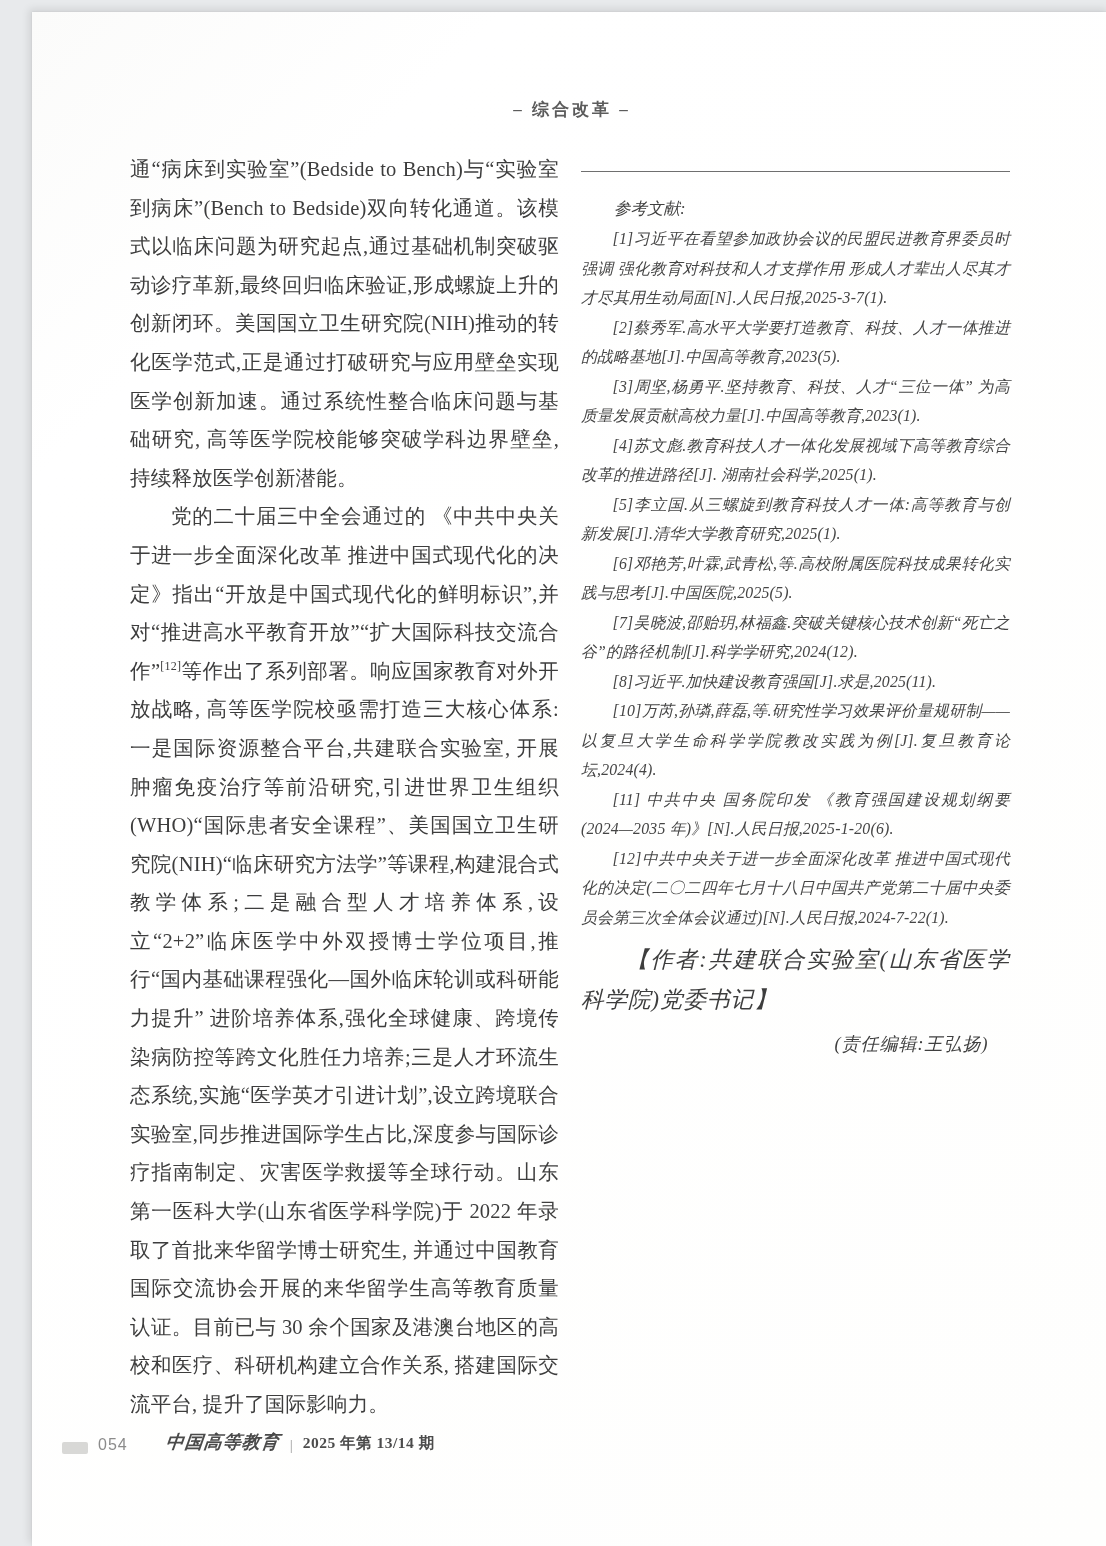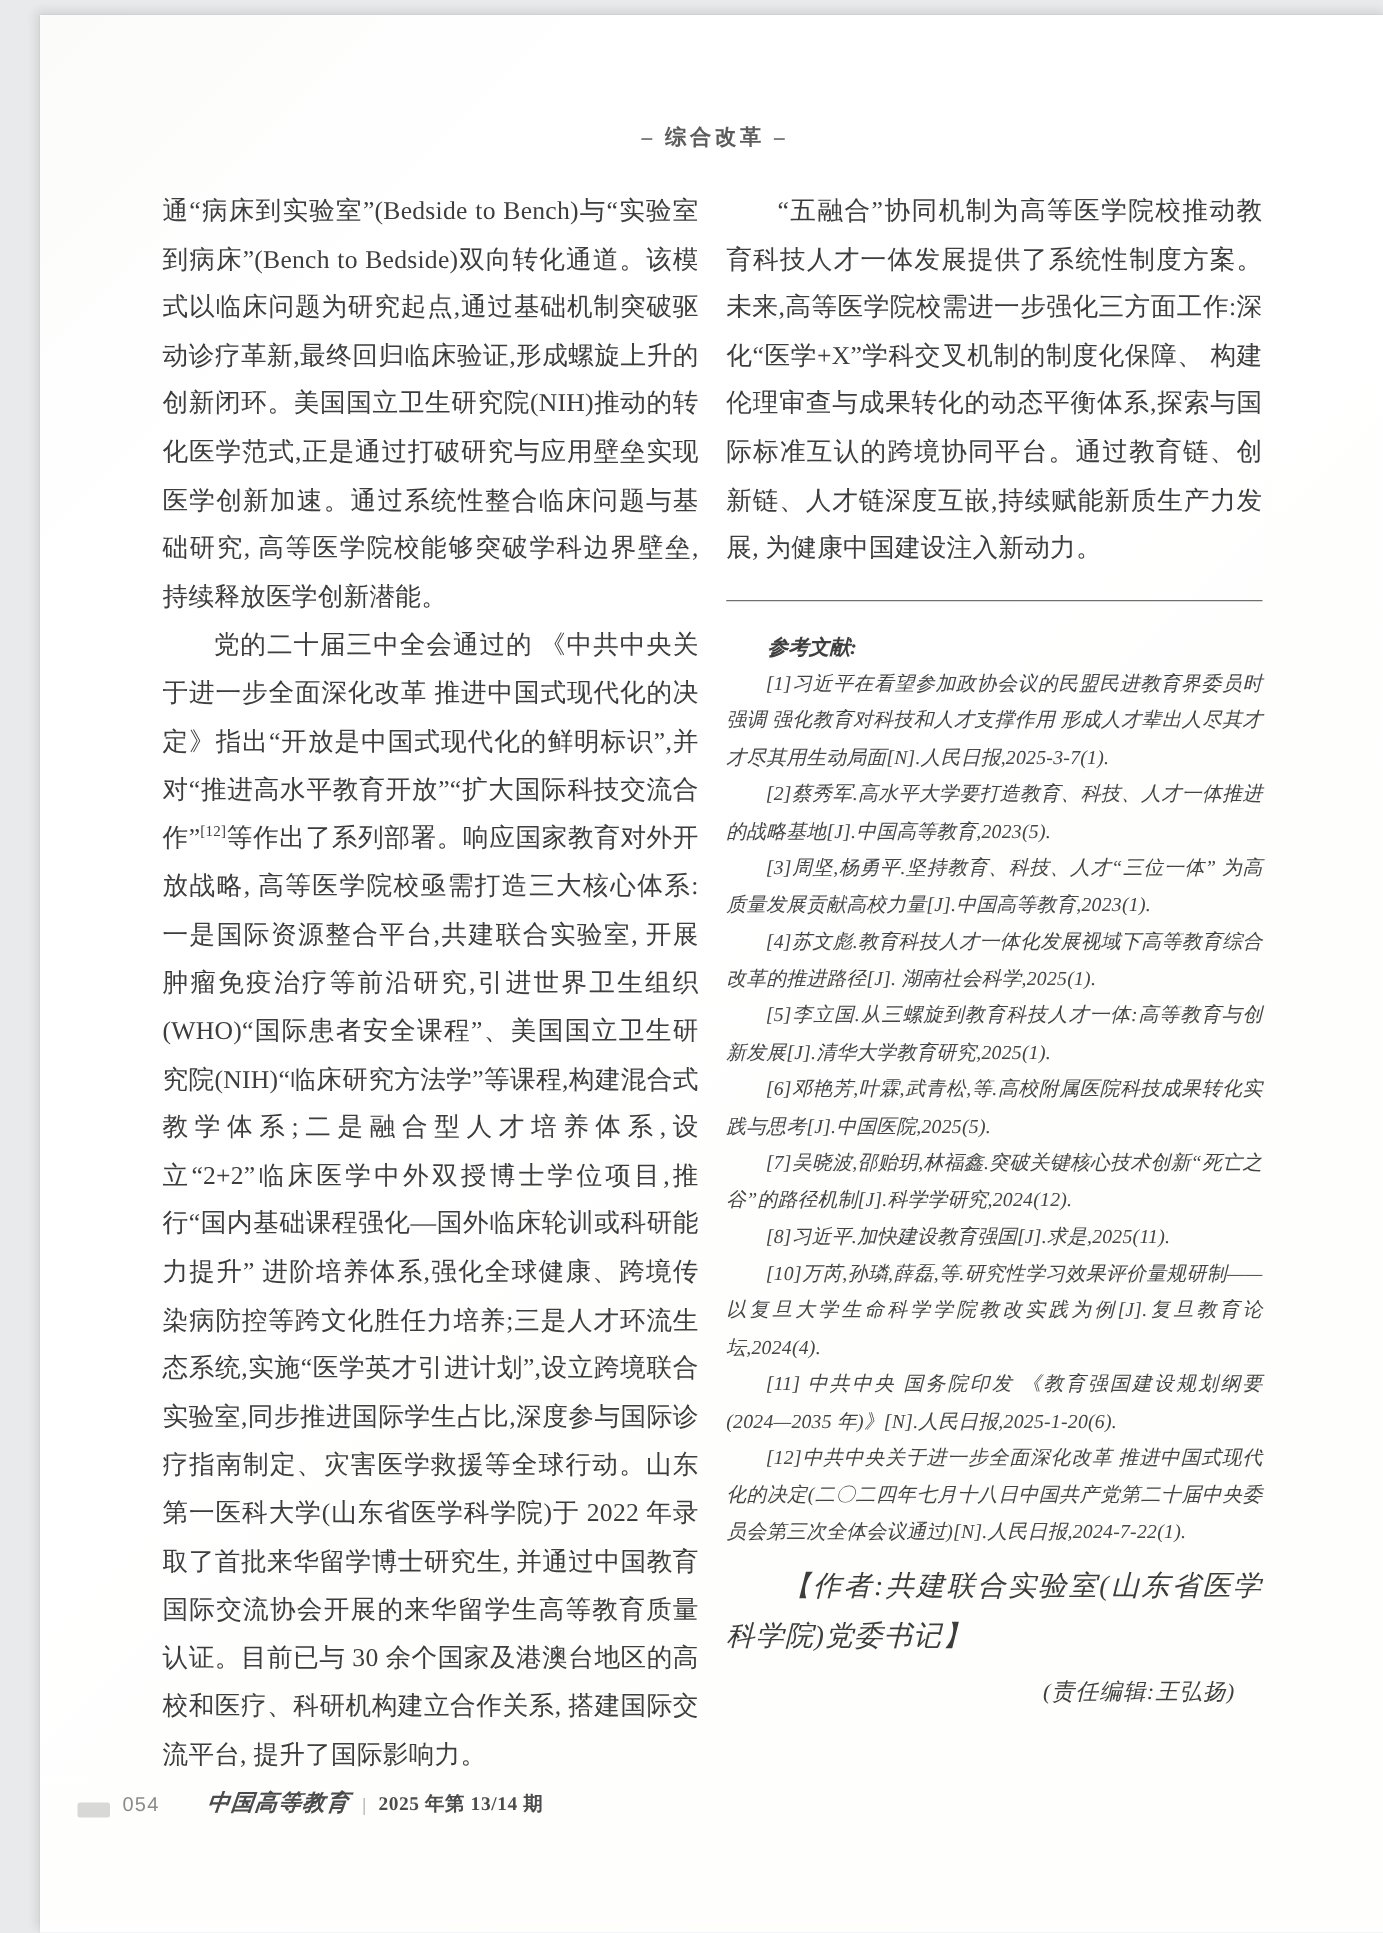--- a/index.html
+++ b/index.html
@@ -72,21 +72,21 @@
   .ref-divider {
     border: none;
     border-top: 1.5px solid #6f6f6f;
     margin: 21px 0 0 0;
     width: 100%;
   }
   .refs-title {
     margin: 22px 0 0 0;
     font-size: 16.5px;
     line-height: 30px;
-    font-weight: bold;
+    font-weight: normal;
     font-style: italic;
     color: #3f3f3f;
     text-indent: 2em;
   }
   .ref-item {
     margin: 0;
     font-size: 15.8px;
     line-height: 29.5px;
     color: #454545;
     font-style: italic;
@@ -166,21 +166,20 @@
   <div class="page-header">– 综合改革 –</div>
 
   <div class="columns">
 
     <div class="col">
       <p class="body-p">通“病床到实验室”(Bedside to Bench)与“实验室到病床”(Bench to Bedside)双向转化通道。该模式以临床问题为研究起点,通过基础机制突破驱动诊疗革新,最终回归临床验证,形成螺旋上升的创新闭环。美国国立卫生研究院(NIH)推动的转化医学范式,正是通过打破研究与应用壁垒实现医学创新加速。通过系统性整合临床问题与基础研究, 高等医学院校能够突破学科边界壁垒, 持续释放医学创新潜能。</p>
       <p class="body-p indent"><span>党的二十届三中全会通过的 《中共中央关于进一步全面深化改革 推进中国式现代化的决定》指出“开放是中国式现代化的鲜明标识”,并对“推进高水平教育开放”“扩大国际科技交流合作”</span><sup class="ref-sup">[12]</sup><span>等作出了系列部署。响应国家教育对外开放战略, 高等医学院校亟需打造三大核心体系:一是国际资源整合平台,共建联合实验室, 开展肿瘤免疫治疗等前沿研究,引进世界卫生组织(WHO)“国际患者安全课程”、美国国立卫生研究院(NIH)“临床研究方法学”等课程,构建混合式教学体系;二是融合型人才培养体系,设立“2+2”临床医学中外双授博士学位项目,推行“国内基础课程强化—国外临床轮训或科研能力提升” 进阶培养体系,强化全球健康、跨境传染病防控等跨文化胜任力培养;三是人才环流生态系统,实施“医学英才引进计划”,设立跨境联合实验室,同步推进国际学生占比,深度参与国际诊疗指南制定、灾害医学救援等全球行动。山东第一医科大学(山东省医学科学院)于 2022 年录取了首批来华留学博士研究生, 并通过中国教育国际交流协会开展的来华留学生高等教育质量认证。目前已与 30 余个国家及港澳台地区的高校和医疗、科研机构建立合作关系, 搭建国际交流平台, 提升了国际影响力。</span></p>
     </div>
 
     <div class="col">
-      <p class="body-p indent">“五融合”协同机制为高等医学院校推动教育科技人才一体发展提供了系统性制度方案。未来,高等医学院校需进一步强化三方面工作:深化“医学+X”学科交叉机制的制度化保障、 构建伦理审查与成果转化的动态平衡体系,探索与国际标准互认的跨境协同平台。通过教育链、创新链、人才链深度互嵌,持续赋能新质生产力发展, 为健康中国建设注入新动力。</p>
 
       <hr class="ref-divider">
 
       <p class="refs-title">参考文献:</p>
 
       <p class="ref-item">[1]习近平在看望参加政协会议的民盟民进教育界委员时强调 强化教育对科技和人才支撑作用  形成人才辈出人尽其才才尽其用生动局面[N].人民日报,2025-3-7(1).</p>
       <p class="ref-item">[2]蔡秀军.高水平大学要打造教育、科技、人才一体推进的战略基地[J].中国高等教育,2023(5).</p>
       <p class="ref-item">[3]周坚,杨勇平.坚持教育、科技、人才“三位一体” 为高质量发展贡献高校力量[J].中国高等教育,2023(1).</p>
       <p class="ref-item">[4]苏文彪.教育科技人才一体化发展视域下高等教育综合改革的推进路径[J]. 湖南社会科学,2025(1).</p>
       <p class="ref-item">[5]李立国.从三螺旋到教育科技人才一体:高等教育与创新发展[J].清华大学教育研究,2025(1).</p>

